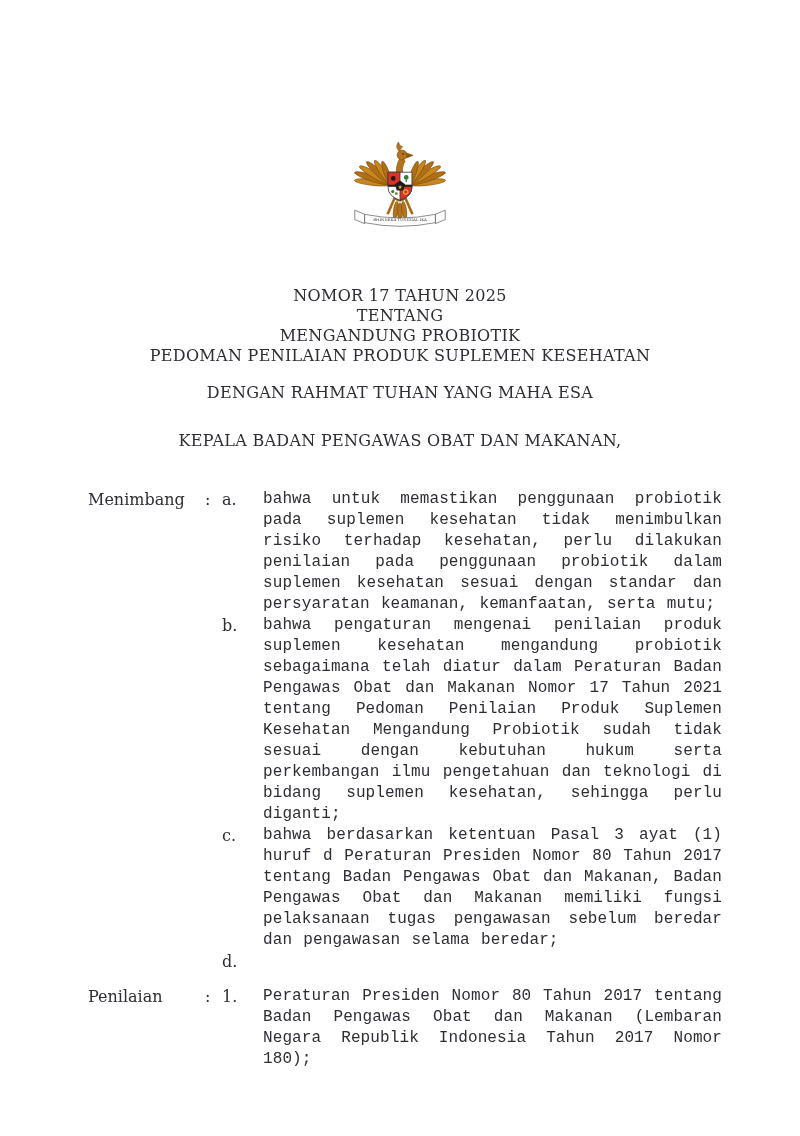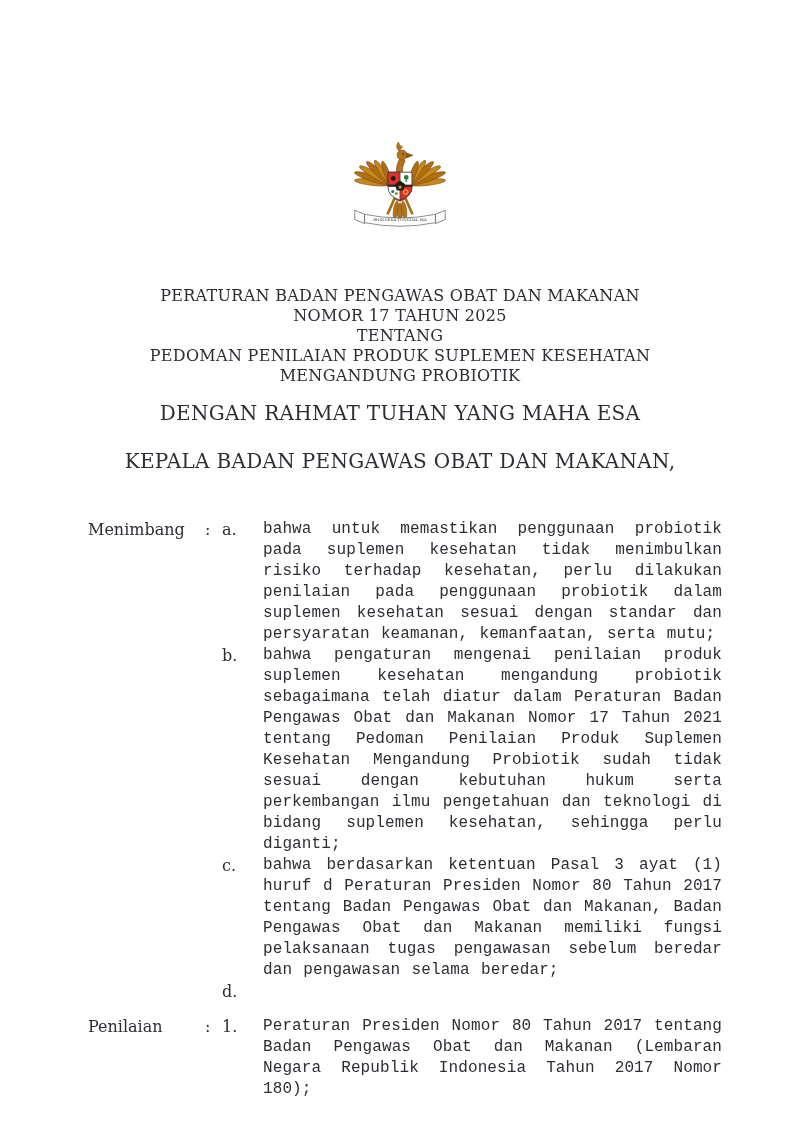--- a/index.html
+++ b/index.html
@@ -5,24 +5,24 @@
   * { margin:0; padding:0; box-sizing:border-box; }
   html,body { width:800px; height:1136px; overflow:hidden; }
   body {
     background:#ffffff;
     font-family:"DejaVu Serif","Liberation Serif",serif;
     color:#2d2d34;
   }
   .page { width:800px; height:1136px; position:relative; background:#fff; }
   .emblem { display:block; margin:128px auto 0 auto; }
   .title-block { margin-top:54px; text-align:center; font-size:16px; line-height:20px; letter-spacing:0.3px; }
-  .center-line { text-align:center; font-size:20px; line-height:20px; letter-spacing:0.3px; }
+  .center-line { text-align:center; font-size:16px; line-height:20px; letter-spacing:0.3px; }
   .invocation { margin-top:17px; }
   .official   { margin-top:28px; }
-  .sections { margin:48px 78px 0 88px; font-size:16px; line-height:21px; }
+  .sections { margin:38px 78px 0 88px; font-size:16px; line-height:21px; }
   .row { display:grid; grid-template-columns:117px 17px 41px 1fr; align-items:start; }
   .row .label, .row .colon, .row .marker { white-space:nowrap; }
   .row .text { text-align:justify; word-spacing:1.5px; letter-spacing:0.1px;font-family:Liberation Mono, monospace; }
   section.gap { margin-top:14px; }
 </style>
 </head>
 <body>
 
 <div class="page">
 
@@ -106,25 +106,24 @@
     <circle cx="112" cy="95" r="4.5" fill="#2e7d32"></circle>
     <rect x="110.8" y="99" width="2.4" height="5" fill="#2e7d32"></rect>
     <circle cx="86" cy="122" r="3" fill="#2e7d32"></circle>
     <circle cx="93" cy="126" r="3" fill="#69a33a"></circle>
     <circle cx="111" cy="123" r="4.2" fill="none" stroke="#e8b53a" stroke-width="2"></circle>
     <path d="M100,101 l10,7.3 l-3.8,11.7 h-12.4 l-3.8,-11.7 z" fill="#1d1d1d"></path>
     <text x="100" y="116.5" text-anchor="middle" font-size="11" fill="#f2c12e">★</text>
   </svg>
 
   <div class="title-block">
-    <div>PERATURAN BADAN PENGAWAS OBAT DAN MAKANAN</div>
     <div>NOMOR 17 TAHUN 2025</div>
     <div>TENTANG</div>
+    <div>MENGANDUNG PROBIOTIK</div>
     <div>PEDOMAN PENILAIAN PRODUK SUPLEMEN KESEHATAN</div>
-    <div>MENGANDUNG PROBIOTIK</div>
   </div>
 
   <div class="center-line invocation">DENGAN RAHMAT TUHAN YANG MAHA ESA</div>
   <div class="center-line official">KEPALA BADAN PENGAWAS OBAT DAN MAKANAN,</div>
 
   <div class="sections">
 
     <section>
       <div class="row">
         <div class="label">Menimbang</div>

